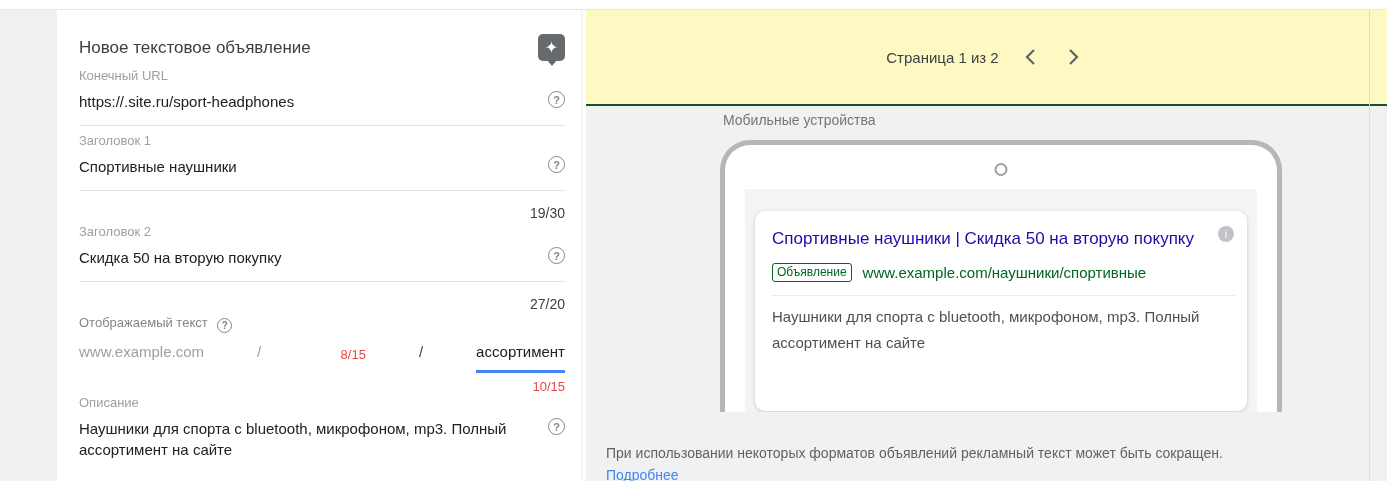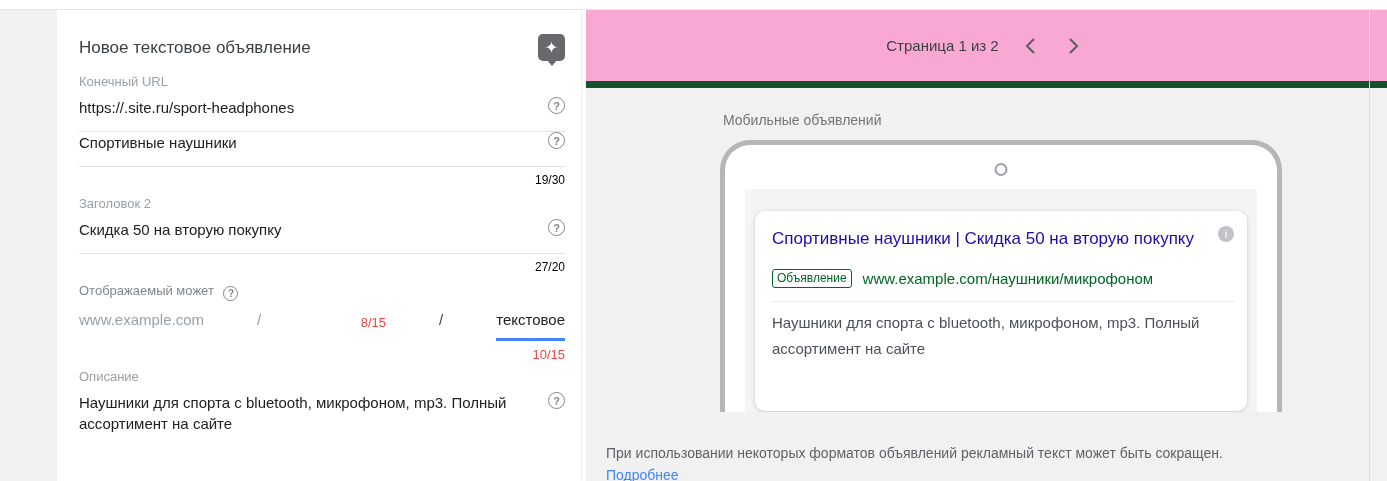--- a/index.html
+++ b/index.html
@@ -11,59 +11,59 @@
 
   
   .form-card { position:absolute; left:57px; top:10px; width:524px; bottom:0; background:#ffffff; box-shadow:1px 0 2px rgba(0,0,0,.08); }
   .card-inner { padding:24px 16px 0 22px; }
   .form-title-row { display:flex; justify-content:space-between; align-items:flex-start; }
   .form-title { font-size:17px; color:#3c4043; padding-top:4px; }
 
   .spark-btn { position:relative; width:27px; height:27px; background:#666a6d; border-radius:5px; display:flex; align-items:center; justify-content:center; color:#ffffff; font-size:16px; cursor:pointer; }
   .spark-btn::after { content:''; position:absolute; bottom:-5px; left:50%; transform:translateX(-50%); width:0; height:0; border-left:5px solid transparent; border-right:5px solid transparent; border-top:6px solid #666a6d; }
 
-  .flabel { font-size:13px; color:#9aa0a6; margin:13px 0 8px; }
+  .flabel { font-size:13px; color:#9aa0a6; margin:7px 0 8px; }
   .value-row { display:flex; align-items:flex-start; }
   .fvalue { flex:1; font-size:15px; color:#212121; line-height:21px; }
   .help-icon { flex:0 0 auto; width:17px; height:17px; border:1.5px solid #80868b; border-radius:50%; color:#80868b; font-size:11px; font-weight:bold; display:flex; align-items:center; justify-content:center; margin-left:10px; cursor:pointer; }
   .help-icon.small { width:15px; height:15px; font-size:10px; display:inline-flex; vertical-align:-2px; margin-left:6px; }
   .fdivider { border-bottom:1px solid #e3e3e3; margin-top:13px; }
-  .fcounter { text-align:right; font-size:12px; color:#000000; margin-top:6px; }
+  .fcounter { text-align:right; font-size:14px; color:#404040; margin-top:14px; }
 
   .path-row { display:flex; align-items:flex-start; margin-top:2px; font-size:15px;gap:46px; }
   .path-prefix { color:#9aa0a6; line-height:21px; }
   .path-sep { color:#9aa0a6; line-height:21px; padding:0 7px; }
   .path-sep.dark { color:#3c4043; }
   .path-field { width:128px; }
   .path-field.second { width:122px; }
   .path-text { color:#212121; line-height:21px; padding-bottom:10px; border-bottom:1px solid #d9d9d9; cursor:text; }
   .path-field.second .path-text { border-bottom:3px solid #4285f4; padding-bottom:8px; }
   .path-counter { text-align:right; font-size:13px; color:#ef4444; margin-top:6px; }
 
   .desc-value { width:420px; }
 
   
   .preview-panel { position:absolute; left:586px; top:10px; right:0; bottom:0; background:#f1f1f2; }
-  .preview-header { height:78px; background:#f9a8d4; border-bottom:7px solid #14532d; display:flex; align-items:center; justify-content:center; }
+  .preview-header { height:96px; background:#fef9c3; border-bottom:2px solid #14532d; display:flex; align-items:center; justify-content:center; }
   .pagination { display:flex; align-items:center; }
   .pagination-label { font-size:15px; color:#3c4043; }
   .chev-btn { width:26px; height:26px; margin-left:18px; display:flex; align-items:center; justify-content:center; cursor:pointer; }
   .chev-btn svg { display:block; }
   .panel-right-edge { position:absolute; right:17px; top:0; bottom:0; width:1px; background:#dcdcdc; }
 
   .device-label { position:absolute; left:137px; top:102px; font-size:14px; color:#757575; }
 
   .phone { position:absolute; left:134px; top:130px; width:562px; height:272px; background:#ffffff; border:5px solid #b6b6b6; border-bottom:none; border-radius:30px 30px 0 0; overflow:hidden; }
   .camera-dot { position:absolute; left:50%; top:18px; transform:translateX(-50%); width:13px; height:13px; border:2px solid #9aa0a6; border-radius:50%; background:#ffffff; }
   .phone-screen { position:absolute; left:20px; right:20px; top:44px; bottom:0; background:#f4f4f5; }
 
   .ad-card { position:absolute; left:10px; right:10px; top:22px; bottom:1px; background:#ffffff; border-radius:10px; box-shadow:0 1px 4px rgba(0,0,0,.18); padding:15px 16px 0 17px; }
   .ad-title { font-size:17px; line-height:26px; color:#1a0dab; padding-right:34px; }
   .ad-info-icon { position:absolute; top:15px; right:13px; width:16px; height:16px; background:#c1c3c7; border-radius:50%; color:#ffffff; font-size:11px; font-style:normal; display:flex; align-items:center; justify-content:center; }
-  .ad-url-row { display:flex; align-items:center; margin-top:17px; }
+  .ad-url-row { display:flex; align-items:center; margin-top:11px; }
   .ad-badge { border:1px solid #006621; color:#006621; font-size:12px; line-height:16px; padding:0 4px 1px; border-radius:3px; }
   .ad-url { font-size:15px; color:#006621; margin-left:11px; }
   .ad-divider { border-top:1px solid #ececec; margin:13px -4px 0 0; }
   .ad-desc { margin-top:8px; font-size:15px; line-height:26px; color:#4d5156; max-width:470px; }
 
   .preview-footer { position:absolute; left:20px; top:432px; font-size:14px; line-height:22px; color:#5f6368; max-width:760px; }
   .footer-link { color:#4285f4; cursor:pointer; }
 </style>
 </head>
 <body>
@@ -86,20 +86,21 @@
       <div class="value-row">
         <div class="fvalue">https://.site.ru/sport-headphones</div>
         <div class="help-icon">
             <span>?</span>
           </div>
       </div>
       <div class="fdivider"></div>
     </div>
 
     <div>
+      <div class="flabel">Заголовок 1</div>
       <div class="value-row">
         <div class="fvalue">Спортивные наушники</div>
         <div class="help-icon">
             <span>?</span>
           </div>
       </div>
       <div class="fdivider"></div>
       <div class="fcounter">19/30</div>
     </div>
 
@@ -110,34 +111,34 @@
         <div class="help-icon">
             <span>?</span>
           </div>
       </div>
       <div class="fdivider"></div>
       <div class="fcounter">27/20</div>
     </div>
 
     <div style="margin-top:-4px;">
       <div class="flabel" style="color:#80868b;">
-        <span>Отображаемый может</span>
+        <span>Отображаемый текст</span>
         <span class="help-icon small">
             <span>?</span>
           </span>
       </div>
       <div class="path-row">
         <span class="path-prefix">www.example.com</span>
         <span class="path-sep">/</span>
         <div class="path-field">
           <div class="path-counter">8/15</div>
         </div>
         <span class="path-sep dark">/</span>
         <div class="path-field second">
-          <div class="path-text">текстовое</div>
+          <div class="path-text">ассортимент</div>
           <div class="path-counter">10/15</div>
         </div>
       </div>
     </div>
 
     <div style="margin-top:-6px;">
       <div class="flabel">Описание</div>
       <div class="value-row">
         <div class="fvalue desc-value">Наушники для спорта с bluetooth, микрофоном, mp3. Полный ассортимент на сайте</div>
         <div class="help-icon">
@@ -161,33 +162,33 @@
           </svg>
       </span>
       <span class="chev-btn">
         <svg width="12" height="18" viewBox="0 0 12 18">
             <polyline points="2,2 9,9 2,16" fill="none" stroke="#5f6368" stroke-width="2.2"></polyline>
           </svg>
       </span>
     </div>
   </div>
 
-  <div class="device-label">Мобильные объявлений</div>
+  <div class="device-label">Мобильные устройства</div>
 
   <div class="phone">
     <div class="camera-dot"></div>
     <div class="phone-screen">
       <div class="ad-card">
         <div class="ad-title">Спортивные наушники | Скидка 50 на вторую покупку</div>
         <i class="ad-info-icon">
             <span>i</span>
           </i>
         <div class="ad-url-row">
           <span class="ad-badge">Объявление</span>
-          <span class="ad-url">www.example.com/наушники/микрофоном</span>
+          <span class="ad-url">www.example.com/наушники/спортивные</span>
         </div>
         <div class="ad-divider"></div>
         <div class="ad-desc">Наушники для спорта с bluetooth, микрофоном, mp3. Полный ассортимент на сайте</div>
       </div>
     </div>
   </div>
 
   <div class="preview-footer">
     <span>При использовании некоторых форматов объявлений рекламный текст может быть сокращен.</span><br>
     <span class="footer-link">Подробнее</span>

